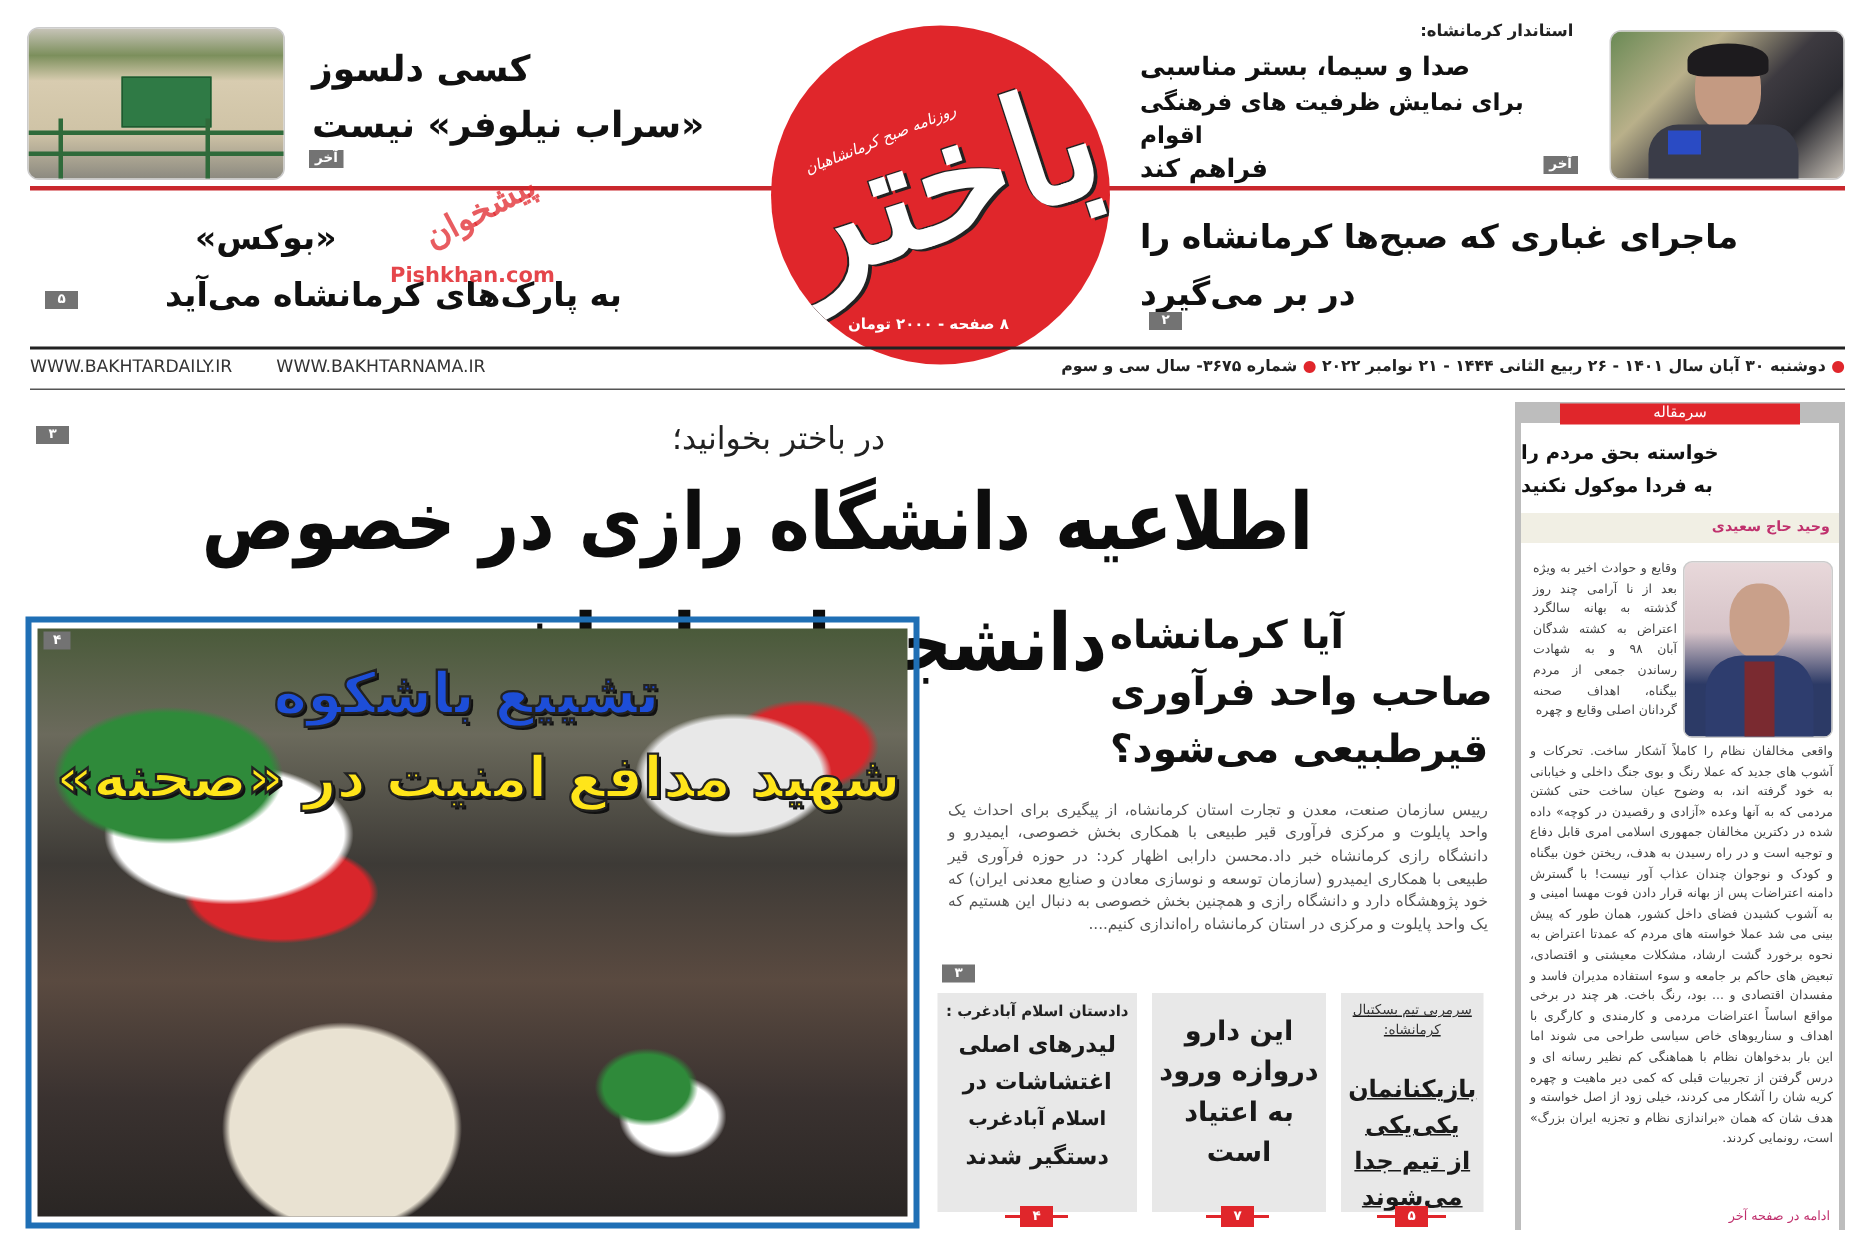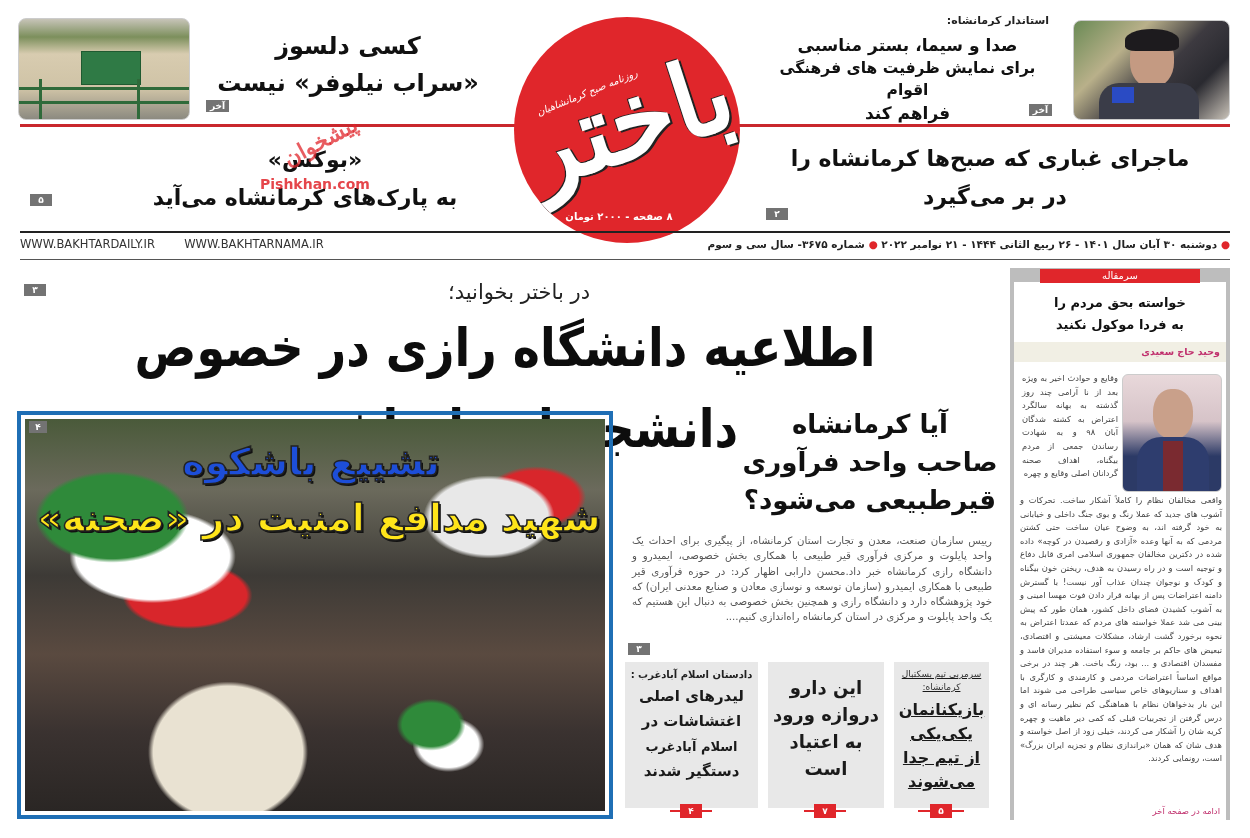--- a/index.html
+++ b/index.html
@@ -3,21 +3,21 @@
 <meta charset="utf-8">
 <style>
   * { box-sizing: border-box; margin: 0; padding: 0; }
   html, body { width: 1250px; height: 838px; background: #ffffff; overflow: hidden; }
   body { font-family: "DejaVu Sans", sans-serif; color: #1a1a1a; position: relative; direction: rtl; }
   .abs { position: absolute; }
   .badge { position: absolute; background: #737373; color: #fff; font-size: 9px; line-height: 12px; padding: 0 4px; text-align: center; font-weight: bold; }
   .photo { border-radius: 8px; overflow: hidden; border: 1px solid #ccc; }
   .hline { position: absolute; height: 3px; background: #c9272d; }
   .thin { position: absolute; height: 1px; background: #333; }
-  .headline { font-weight: bold; color: #111; text-align: center; }
+  .headline { font-weight: bold; color: #111; text-align: left; }
   .page-box { background: #e8e8e8; position: absolute; text-align: center; }
   .pbadge-wrap { position: absolute; height: 14px; }
   .pbadge-wrap .ln { position: absolute; top: 6px; height: 2px; background: #e0262b; }
   .pbadge-wrap .bx { position: absolute; top: 0; height: 14px; background: #e0262b; color: #fff; font-size: 9px; line-height: 14px; text-align: center; font-weight: bold; }
   .col-text { font-size: 8.3px; line-height: 13.6px; color: #444; text-align: justify; text-align-last: right; }
 </style>
 </head>
 <body>
 
 <div class="hline" style="top:124px; left:20px; width:1210px;"></div>
@@ -118,21 +118,21 @@
 <div class="abs" style="top:405px; left:620px; width:380px; height:250px;">
   <div class="headline" style="font-size:26px; line-height:38px; padding-left:120px;">آیا کرمانشاه</div>
   <div class="headline" style="font-size:26px; line-height:38px; padding-left:120px;">صاحب واحد فرآوری</div>
   <div class="headline" style="font-size:26px; line-height:38px; padding-left:120px;">قیرطبیعی می‌شود؟</div>
   <div style="margin-top:14px; padding:0 8px 0 12px; font-size:10.2px; line-height:15.3px; color:#555; text-align:justify; text-align-last:right;">رییس سازمان صنعت، معدن و تجارت استان کرمانشاه، از پیگیری برای احداث یک واحد پایلوت و مرکزی فرآوری قیر طبیعی با همکاری بخش خصوصی، ایمیدرو و دانشگاه رازی کرمانشاه خبر داد.محسن دارابی اظهار کرد: در حوزه فرآوری قیر طبیعی با همکاری ایمیدرو (سازمان توسعه و نوسازی معادن و صنایع معدنی ایران) که خود پژوهشگاه دارد و دانشگاه رازی و همچنین بخش خصوصی به دنبال این هستیم که یک واحد پایلوت و مرکزی در استان کرمانشاه راه‌اندازی کنیم....</div>
   <span class="badge" style="left:8px; top:238px; width:22px;">۳</span>
 </div>
 
 <div class="page-box" style="top:662px; left:894px; width:95px; height:146px;text-decoration:underline;">
   <div style="font-size:9px; line-height:13px; color:#333; padding:6px 4px 0;">سرمربی تیم بسکتبال کرمانشاه:</div>
-  <div style="font-size:16px; font-weight:bold; line-height:24px; margin-top:4px;">بازیکنانمان</div>
+  <div style="font-size:16px; font-weight:bold; line-height:24px; margin-top:20px;">بازیکنانمان</div>
   <div style="font-size:16px; font-weight:bold; line-height:24px;">یکی‌یکی</div>
   <div style="font-size:16px; font-weight:bold; line-height:24px;">از تیم جدا</div>
   <div style="font-size:16px; font-weight:bold; line-height:24px;">می‌شوند</div>
 </div>
 <div class="pbadge-wrap" style="top:804px; left:918px; width:46px;">
   <div class="ln" style="left:0; width:46px;"></div>
   <div class="bx" style="left:12px; width:22px;">۵</div>
 </div>
 
 <div class="page-box" style="top:662px; left:768px; width:116px; height:146px;">

